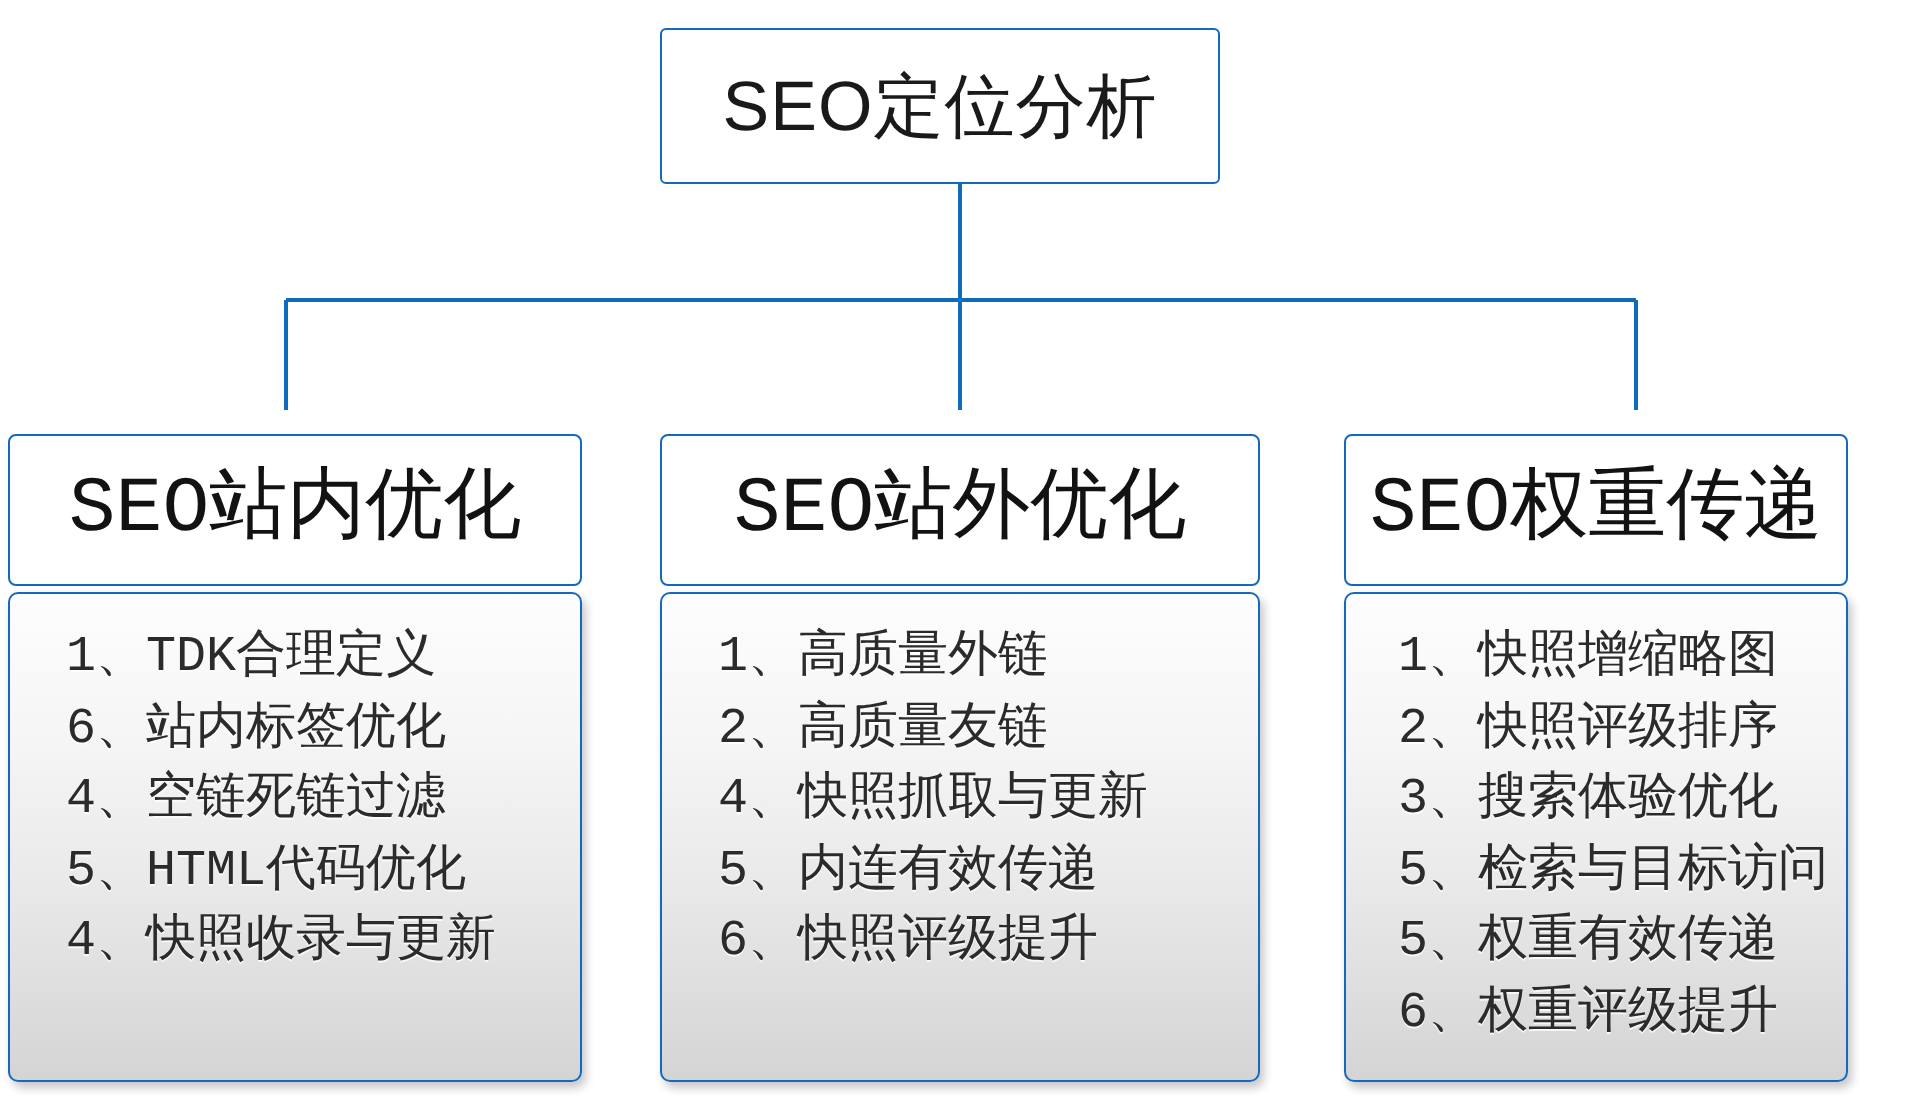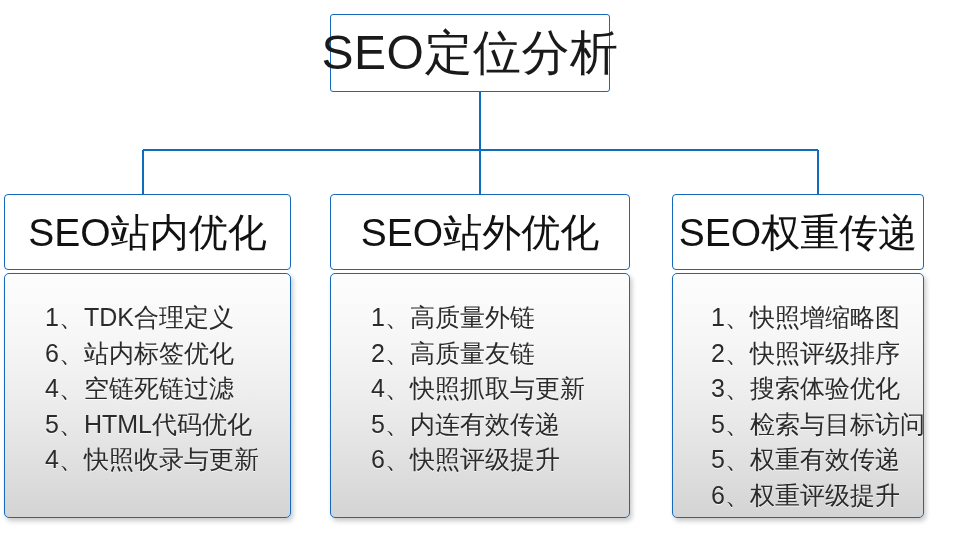--- a/index.html
+++ b/index.html
@@ -40,31 +40,32 @@
     height: 78px;
     box-sizing: border-box;
     border: 1.6px solid #1569bd;
     border-radius: 3px;
     background: #ffffff;
     display: flex;
     align-items: center;
     justify-content: center;
   }
   .root-node .node-title {
-    font-size: 48px;
+    font-size: 35px;
     color: #1a1a1a;
     letter-spacing: 0.5px;
     line-height: 1;
     white-space: nowrap;
   }
 
   
   .branch {
     position: absolute;
-    top: 194px;
+    top: 217px;
+    font-family: Liberation Mono, monospace;
   }
   .branch-1 { left: 4px;   width: 287px; }
   .branch-2 { left: 330px; width: 300px; border-radius: 26px; }
   .branch-3 { left: 672px; width: 252px; }
 
   .branch-header {
     box-sizing: border-box;
     height: 76px;
     border: 1.6px solid #1569bd;
     border-radius: 4px;
@@ -92,21 +93,21 @@
                 #eaeaea 58%,
                 #dcdcdc 85%,
                 #d4d4d4 100%);
     box-shadow: 2px 3px 5px rgba(0, 0, 0, 0.22);
     padding: 14px 0 0 0;
     overflow: hidden;
   }
 
   .item-list {
     list-style: none;
-    margin: 12px;
+    margin: 0;
     padding: 0 0 0 28px;
   }
   .branch-3 .item-list { padding-left: 26px; }
 
   .item-list li {
     font-size: 25px;
     color: #2b2b2b;
     line-height: 35.5px;
     white-space: nowrap;
     text-shadow: 0 1px 0 rgba(255, 255, 255, 0.75);

